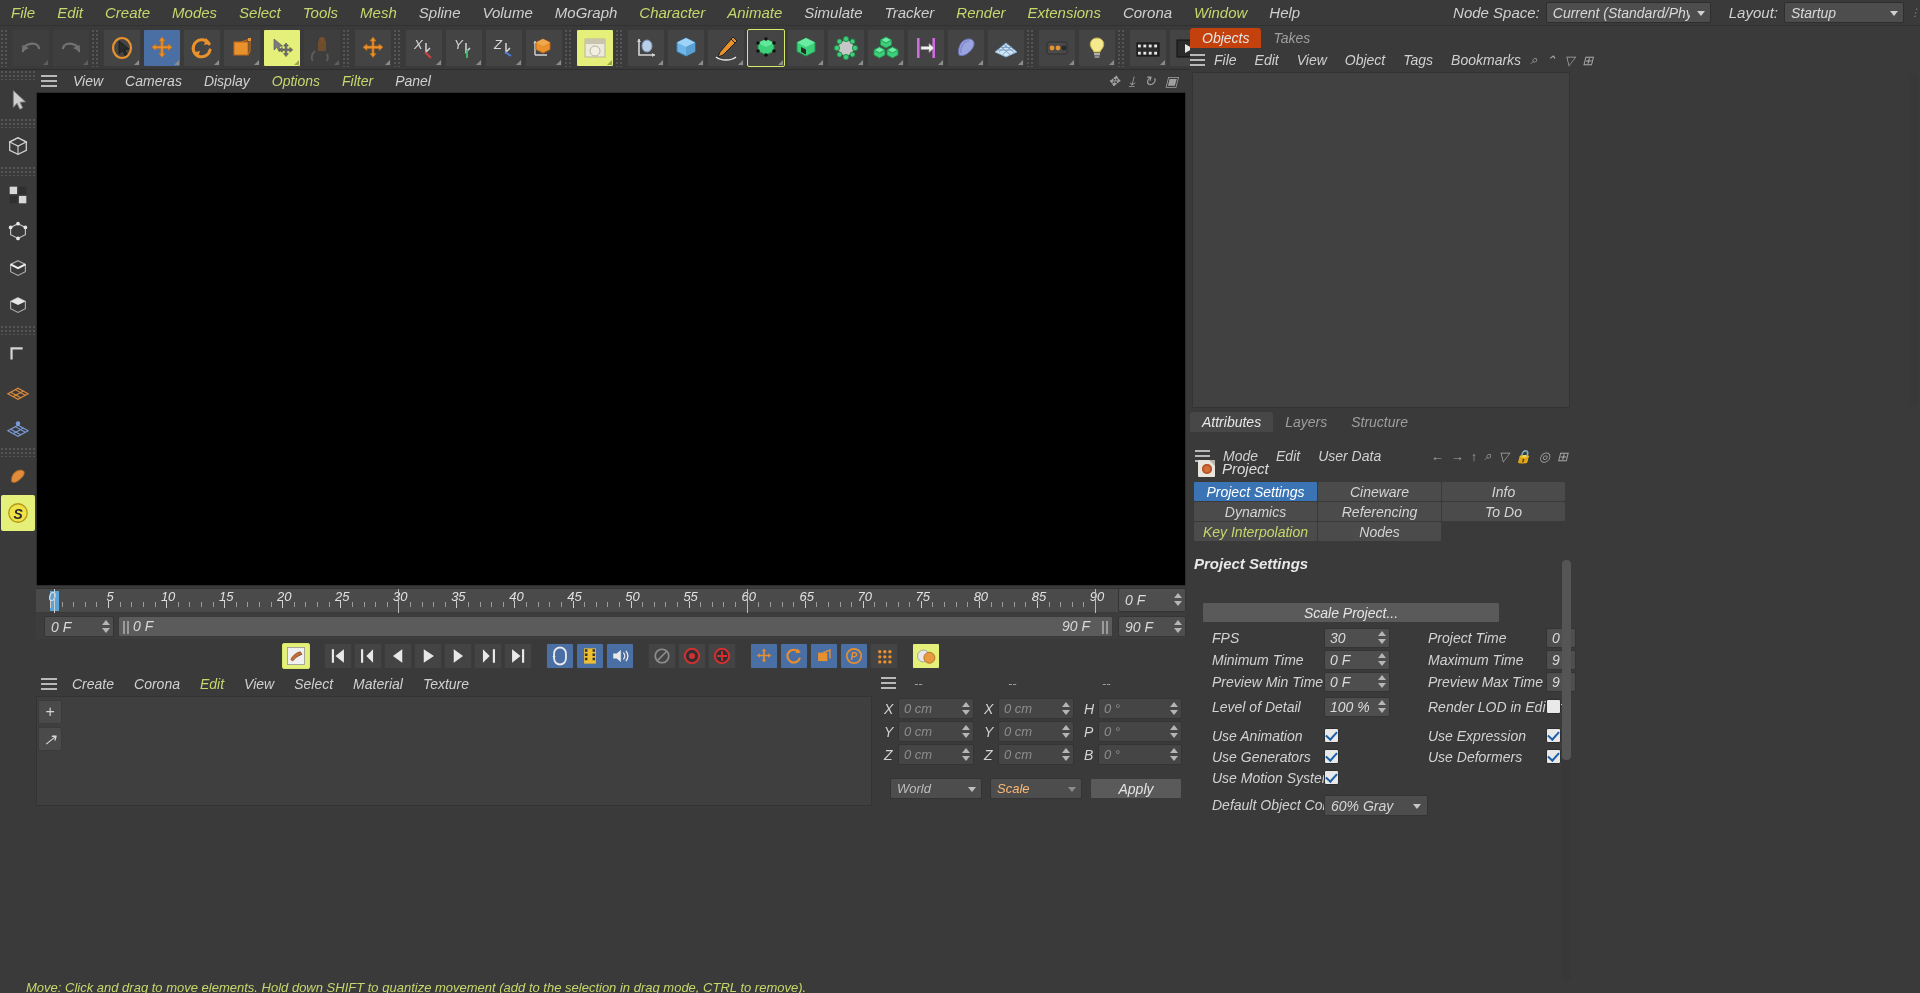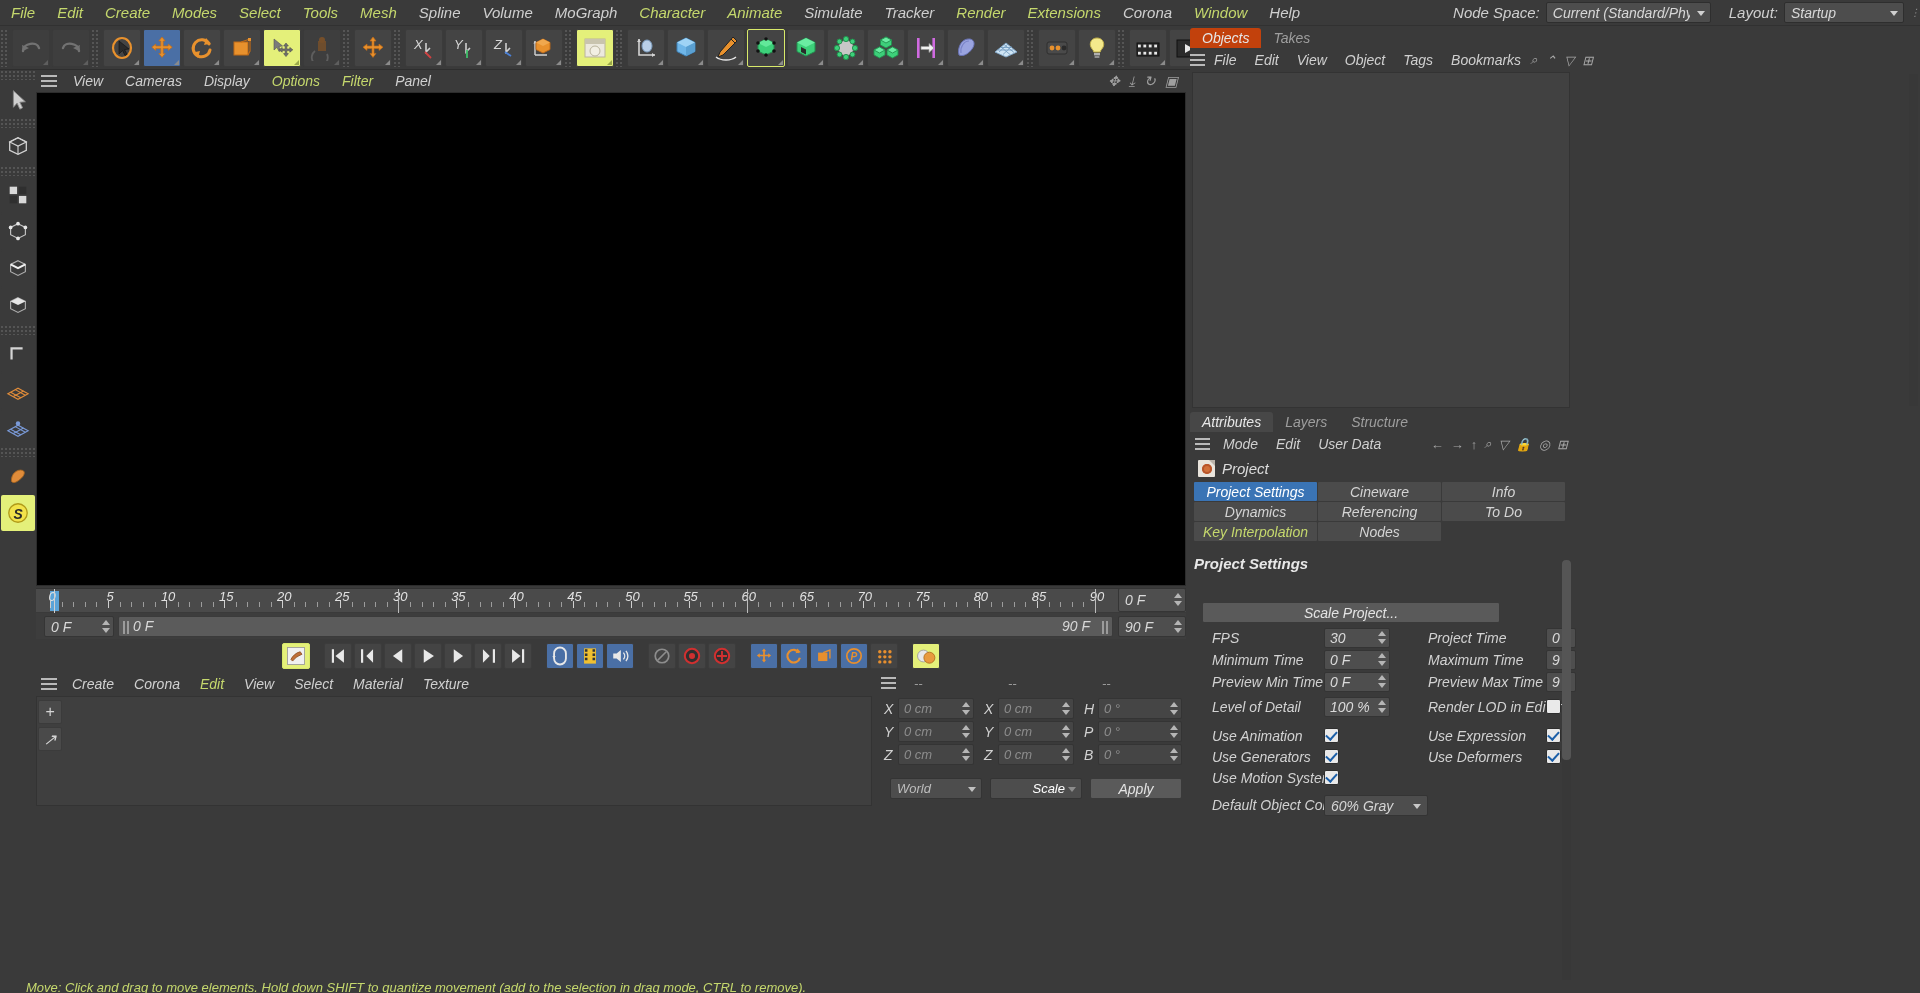--- a/index.html
+++ b/index.html
@@ -151,21 +151,21 @@
   .coord-head .cl { font-size:13px; color:#9a9a9a; }
   .cx-lab { position:absolute; font-size:14px; color:#d2d2d2; }
   .cfield {
     position:absolute; height:21px; background:#454545; border:1px solid #343434;
     color:#8d8d8d; font-size:13px; display:flex; align-items:center; padding:0 14px 0 5px; border-radius:2px;
   }
   .csel {
     position:absolute; height:21px; background:#4d4d4d; border:1px solid #343434;
     color:#bdbdbd; font-size:13px; display:flex;align-items:center;padding:0 16px 0 6px; border-radius:2px;
   }
-  .csel.dis{color:#ffffff;justify-content:flex-end;}
+  .csel.dis{color:#fdba74;}
   .apply {
     position:absolute; height:21px; background:#5a5a5a; border:1px solid #3a3a3a;
     color:#e4e4e4; font-size:14px; display:flex;align-items:center;justify-content:center; border-radius:2px;
   }
 
   
   .status {
     position:absolute; left:0; top:980px; width:1920px; height:13px;
     color:#c5d86d; font-size:13px; padding-left:26px; overflow:hidden; white-space:nowrap;
   }
@@ -190,21 +190,21 @@
   .om-icons{margin-left:auto;display:flex;align-items:center;gap:8px;padding-right:6px;color:#a8a8a8;font-size:13px;}
   .om-body { position:absolute; left:2px; top:46px; width:378px; height:336px; background:#414141;
              border:1px solid #333; }
   .om-scroll { position:absolute; right:2px; top:48px; width:9px; height:332px; background:#383838; }
 
   
   .am { position:absolute; left:0; top:384px; width:382px; height:583px; }
   .am-tabs { position:absolute; left:0; top:0; width:382px; height:22px; display:flex; align-items:flex-end;}
   .am-tab { font-size:14px; padding:2px 12px; color:#9e9e9e;}
   .am-tab.active { color:#e6e6e6; background:#474747; border-top-left-radius:3px;border-top-right-radius:3px;}
-  .am-menubar { position:absolute; left:0; top:22px; width:382px; height:24px; display:flex;align-items:center;}
+  .am-menubar { position:absolute; left:0; top:34px; width:382px; height:24px; display:flex;align-items:center;}
   .am-menubar .ahamb{width:24px;display:flex;flex-direction:column;gap:3px;align-items:center;}
   .am-menubar .ahamb i{width:15px;height:2px;background:#b9b9b9;}
   .am-menubar .ami{padding:1px 9px;font-size:14px;color:#d0d0d0;}
   .am-icons{margin-left:auto;display:flex;align-items:center;gap:7px;padding-right:4px;color:#a8a8a8;font-size:13px;}
   .am-obj { position:absolute; left:0; top:46px; width:382px; height:24px; display:flex; align-items:center; gap:7px; padding-left:8px;}
   .am-obj .nm { font-size:15px; color:#dcdcdc; }
   .am-ico { width:17px;height:17px;background:#e9e4dc;border-radius:1px;position:relative; }
   .am-ico:after{content:"";position:absolute;left:4px;top:4px;width:10px;height:10px;border-radius:50%;
     background:#d2703a;box-shadow:0 0 0 2px #b8552a inset;}
   .am-ico:before{content:"";position:absolute;right:0;top:0;border-left:6px solid transparent;border-top:6px solid #b9b2a8;}

